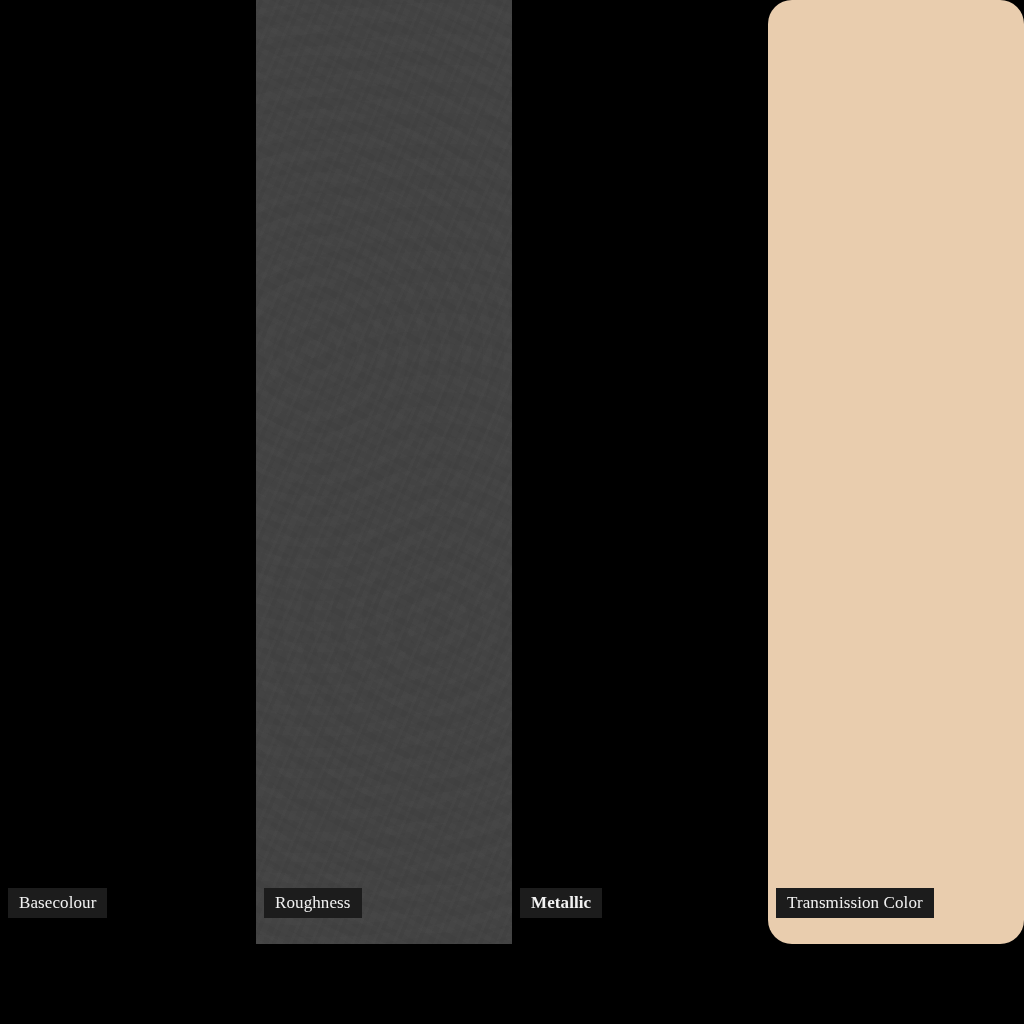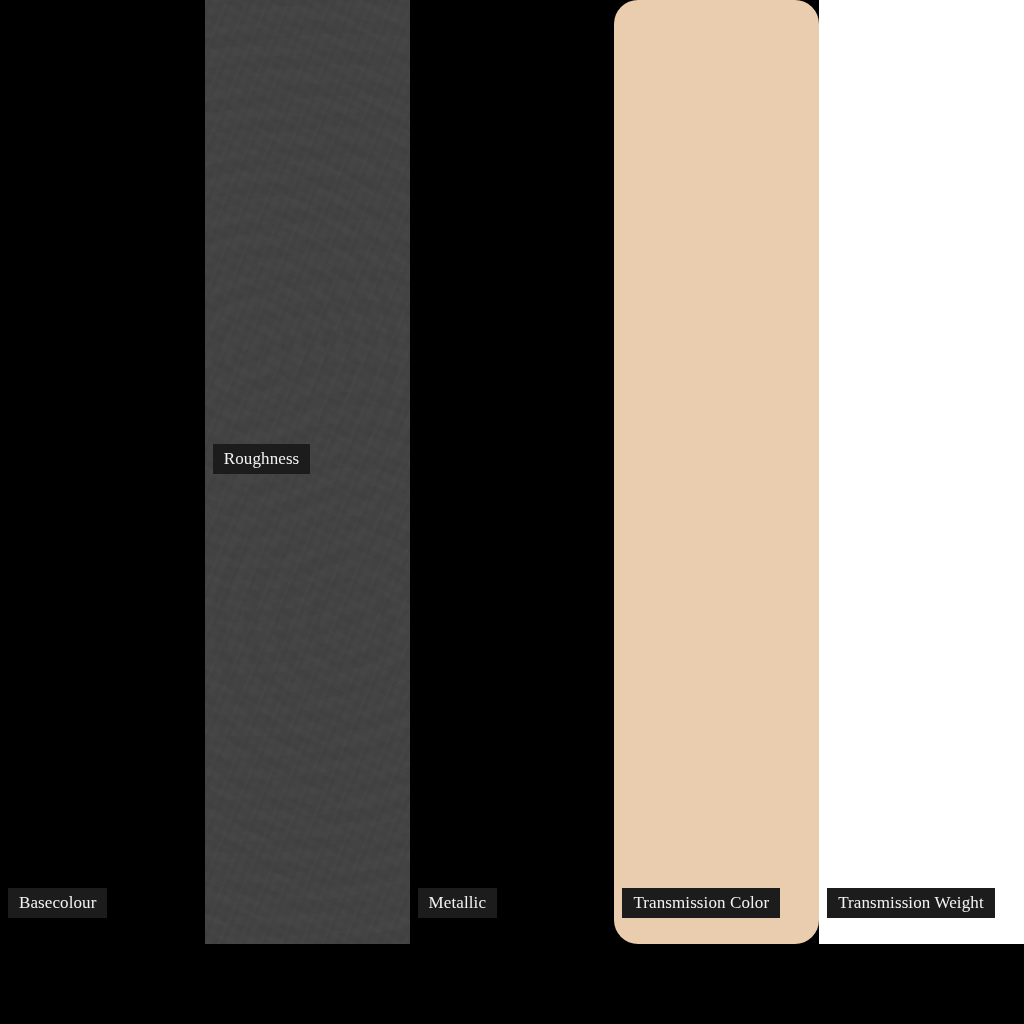--- a/index.html
+++ b/index.html
@@ -100,30 +100,27 @@
 </head>
 <body>
 
 <div id="texture-strip">
 
   <div class="map-column" style="background: rgb(0, 0, 0);">
     <div class="map-label" style="background: rgb(28, 28, 28); color: rgb(242, 242, 242);">Basecolour</div>
   </div>
 
 
-  <div class="map-column" style="background: rgb(67, 67, 67); justify-content: center;">
+  <div class="map-column" style="background: rgb(67, 67, 67);">
     <div class="noise-overlay"></div>
     <div class="map-label" style="background: rgb(28, 28, 28); color: rgb(242, 242, 242);">Roughness</div>
   </div>
 
-  <div class="map-column" style="background: rgb(0, 0, 0);">
+  <div class="map-column" style="background: rgb(0, 0, 0); font-weight: bold;">
     <div class="map-label" style="background: rgb(28, 28, 28); color: rgb(242, 242, 242);">Metallic</div>
   </div>
 
   <div class="map-column" style="background: rgb(233, 205, 174); border-radius: 24px;">
     <div class="map-label" style="background: rgb(28, 28, 28); color: rgb(242, 242, 242);">Transmission Color</div>
   </div>
 
-  <div class="map-column" style="background: rgb(255, 255, 255);">
-    <div class="map-label" style="background: rgb(28, 28, 28); color: rgb(242, 242, 242);">Transmission Weight</div>
-  </div>
 
 </div>
 
 </body></html>

